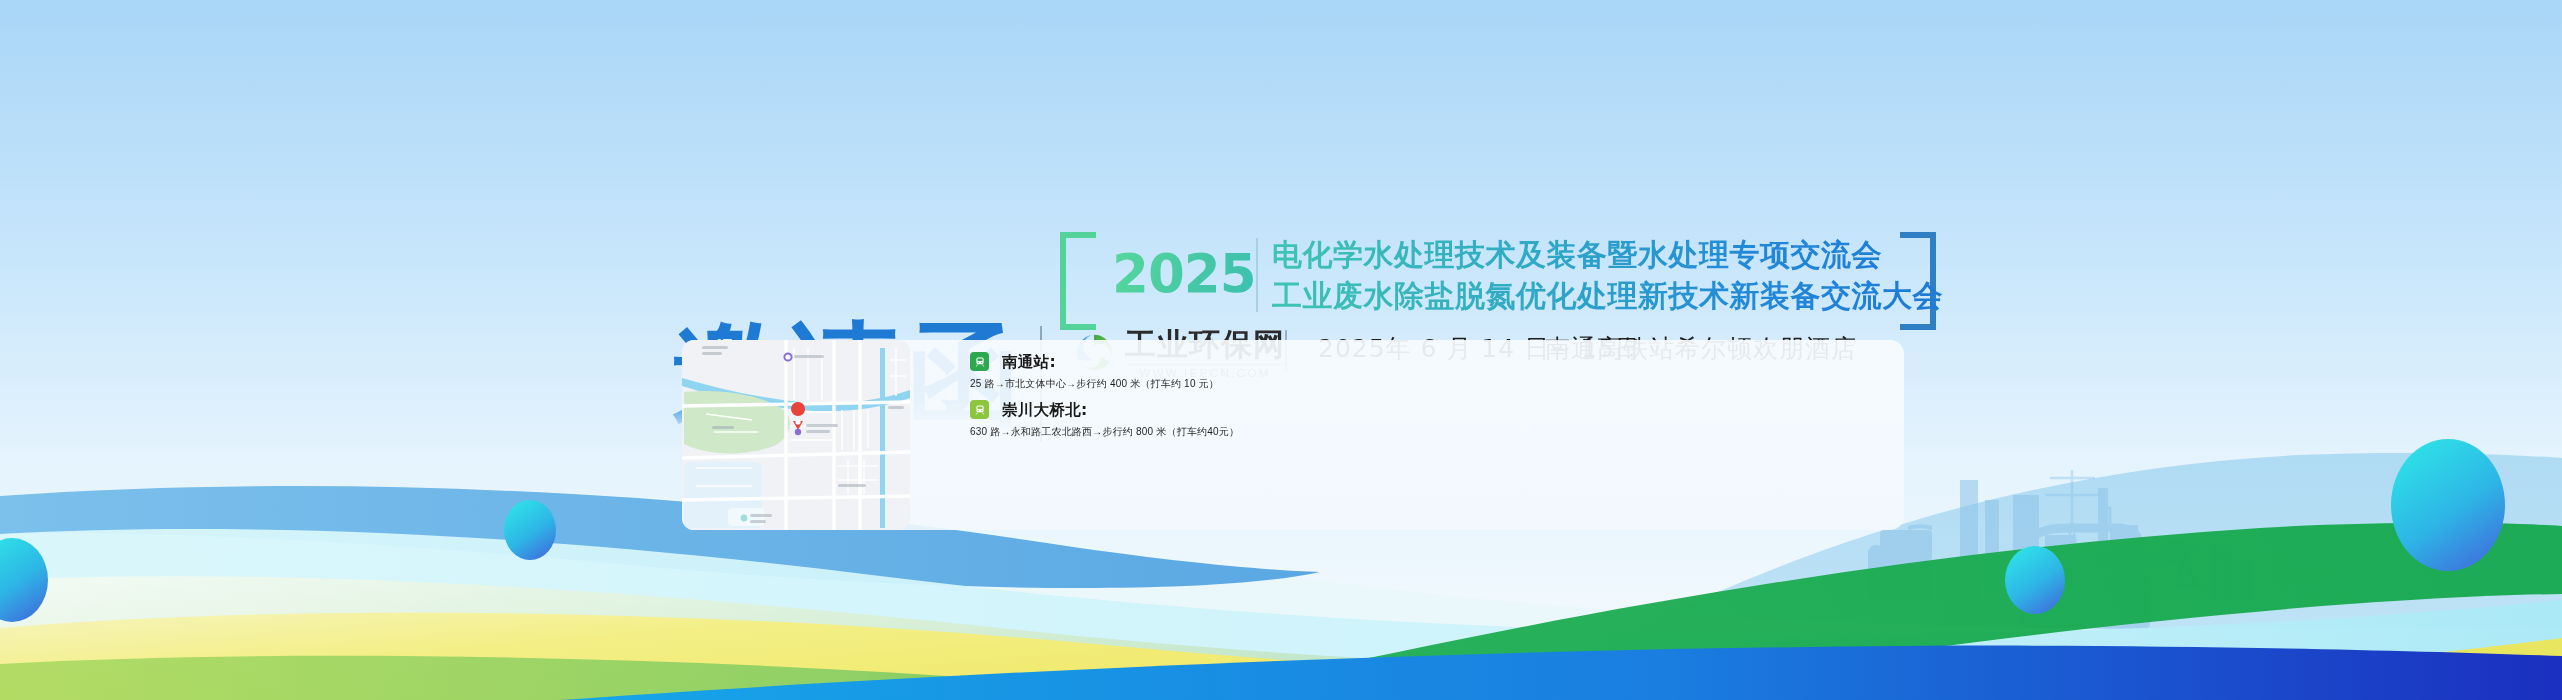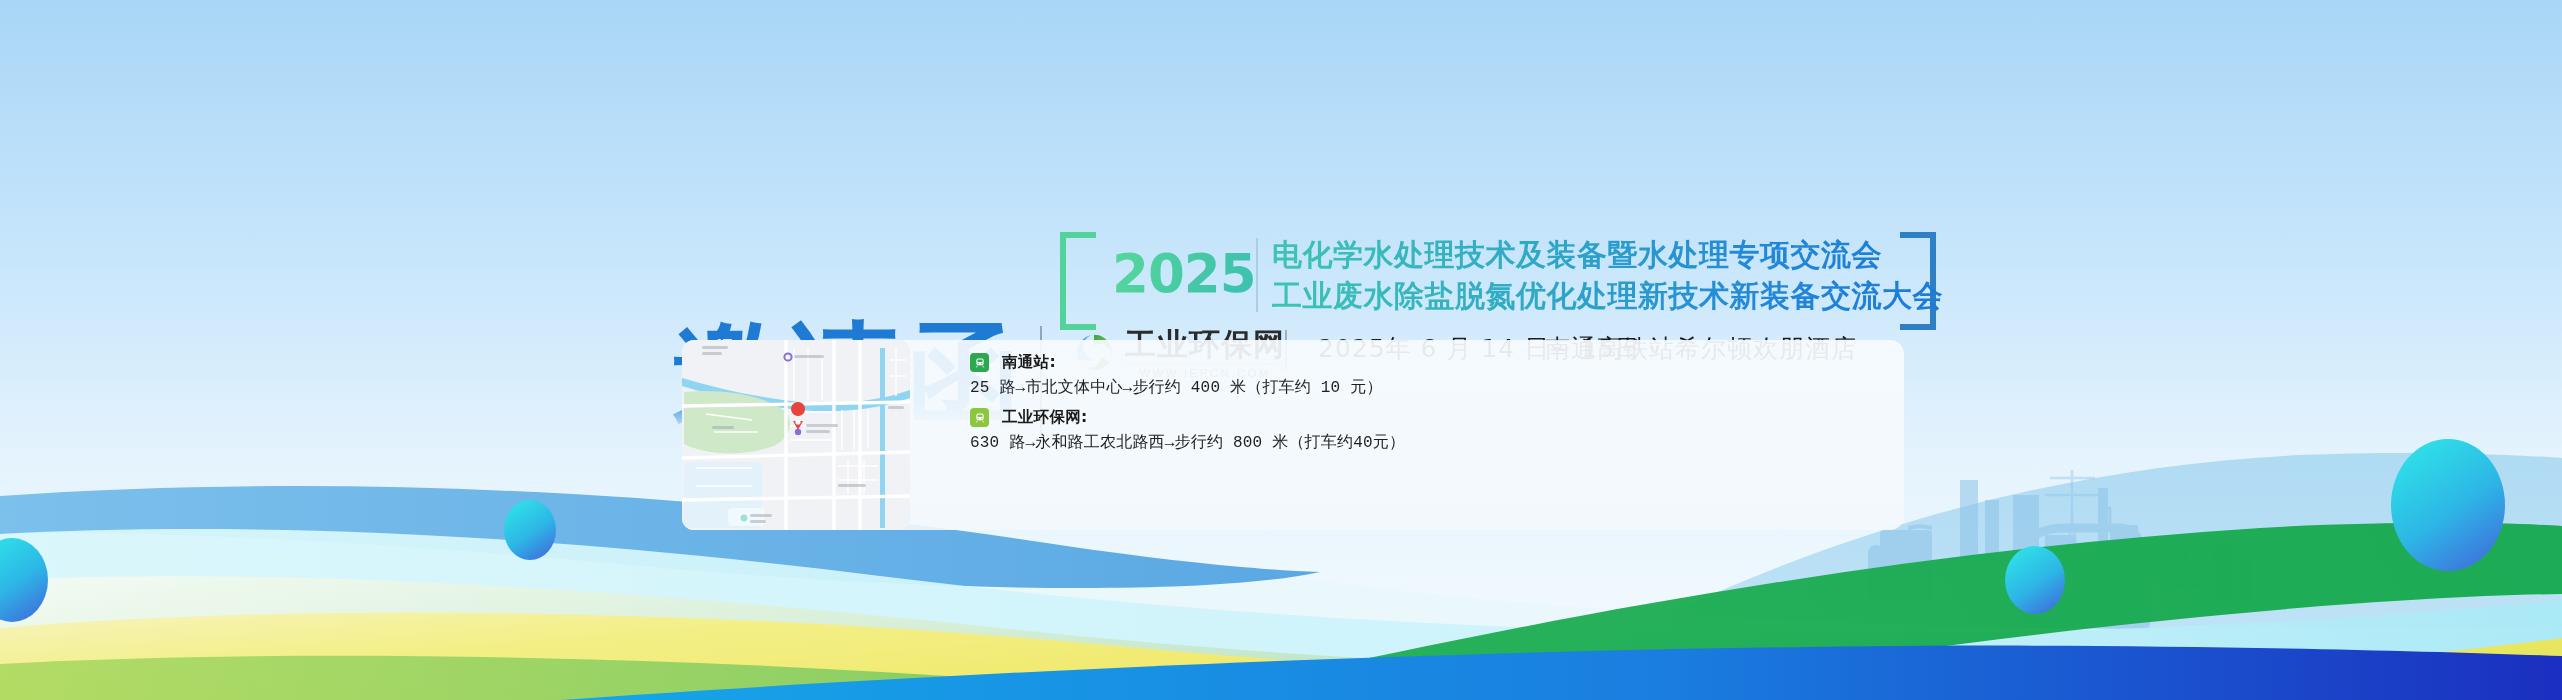--- a/index.html
+++ b/index.html
@@ -91,32 +91,32 @@
     position:absolute;left:682px;top:340px;width:1222px;height:190px;
     background:linear-gradient(180deg,rgba(247,251,254,0.92) 0%,rgba(243,249,253,0.9) 100%);
     border-radius:14px;
   }
   .map-thumb{
     position:absolute;left:0px;top:0px;width:228px;height:190px;
     border-radius:12px;overflow:hidden;background:#eef1f5;
   }
   .routes{position:absolute;left:288px;top:12px;width:920px;}
   .route{margin-bottom:9px;}
-  .route-head{display:flex;align-items:center;gap:13px;}
+  .route-head{display:flex;gap:13px;}
   .route-icon{
     width:19px;height:19px;border-radius:4px;flex:none;
     display:flex;align-items:center;justify-content:center;
   }
   .route-name{
     font-size:15.5px;font-weight:bold;color:#1b1b1b;letter-spacing:0.3px;
     font-family:"DejaVu Sans","Liberation Sans",sans-serif;white-space:nowrap;
   }
   .route-desc{
-    margin-top:4px;font-size:16px;color:#1f1f1f;letter-spacing:0.2px;
-    font-family:Liberation Mono, monospace;white-space:nowrap;
+    margin-top:4px;font-size:10px;color:#1f1f1f;letter-spacing:0.2px;
+    font-family:Liberation Sans, sans-serif;white-space:nowrap;
   }
 </style>
 </head>
 <body>
 
 <div id="banner">
 
   <svg class="bg-layer" viewBox="0 0 2562 700" preserveAspectRatio="none">
     <defs>
       <linearGradient id="gSky" x1="0" y1="0" x2="0" y2="1">
@@ -363,21 +363,21 @@
         <div class="route-head">
           <span class="route-icon" style="background:#8cc63f;">
             <svg viewBox="0 0 16 16" width="12" height="12" aria-hidden="true">
               <rect x="3.2" y="2" width="9.6" height="9" rx="2.2" fill="#ffffff"></rect>
               <rect x="4.6" y="3.4" width="6.8" height="3.3" rx="1" fill="#8cc63f"></rect>
               <circle cx="5.6" cy="8.8" r="0.9" fill="#8cc63f"></circle>
               <circle cx="10.4" cy="8.8" r="0.9" fill="#8cc63f"></circle>
               <path d="M4.6,11.4 L3,14 M11.4,11.4 L13,14" stroke="#ffffff" stroke-width="1.1"></path>
             </svg>
           </span>
-          <span class="route-name">工业环保网:</span>
+          <span class="route-name">崇川大桥北:</span>
         </div>
         <div class="route-desc">630 路→永和路工农北路西→步行约 800 米（打车约40元）</div>
       </div>
 
 
     </div>
   </div>
 
 </div>
 

